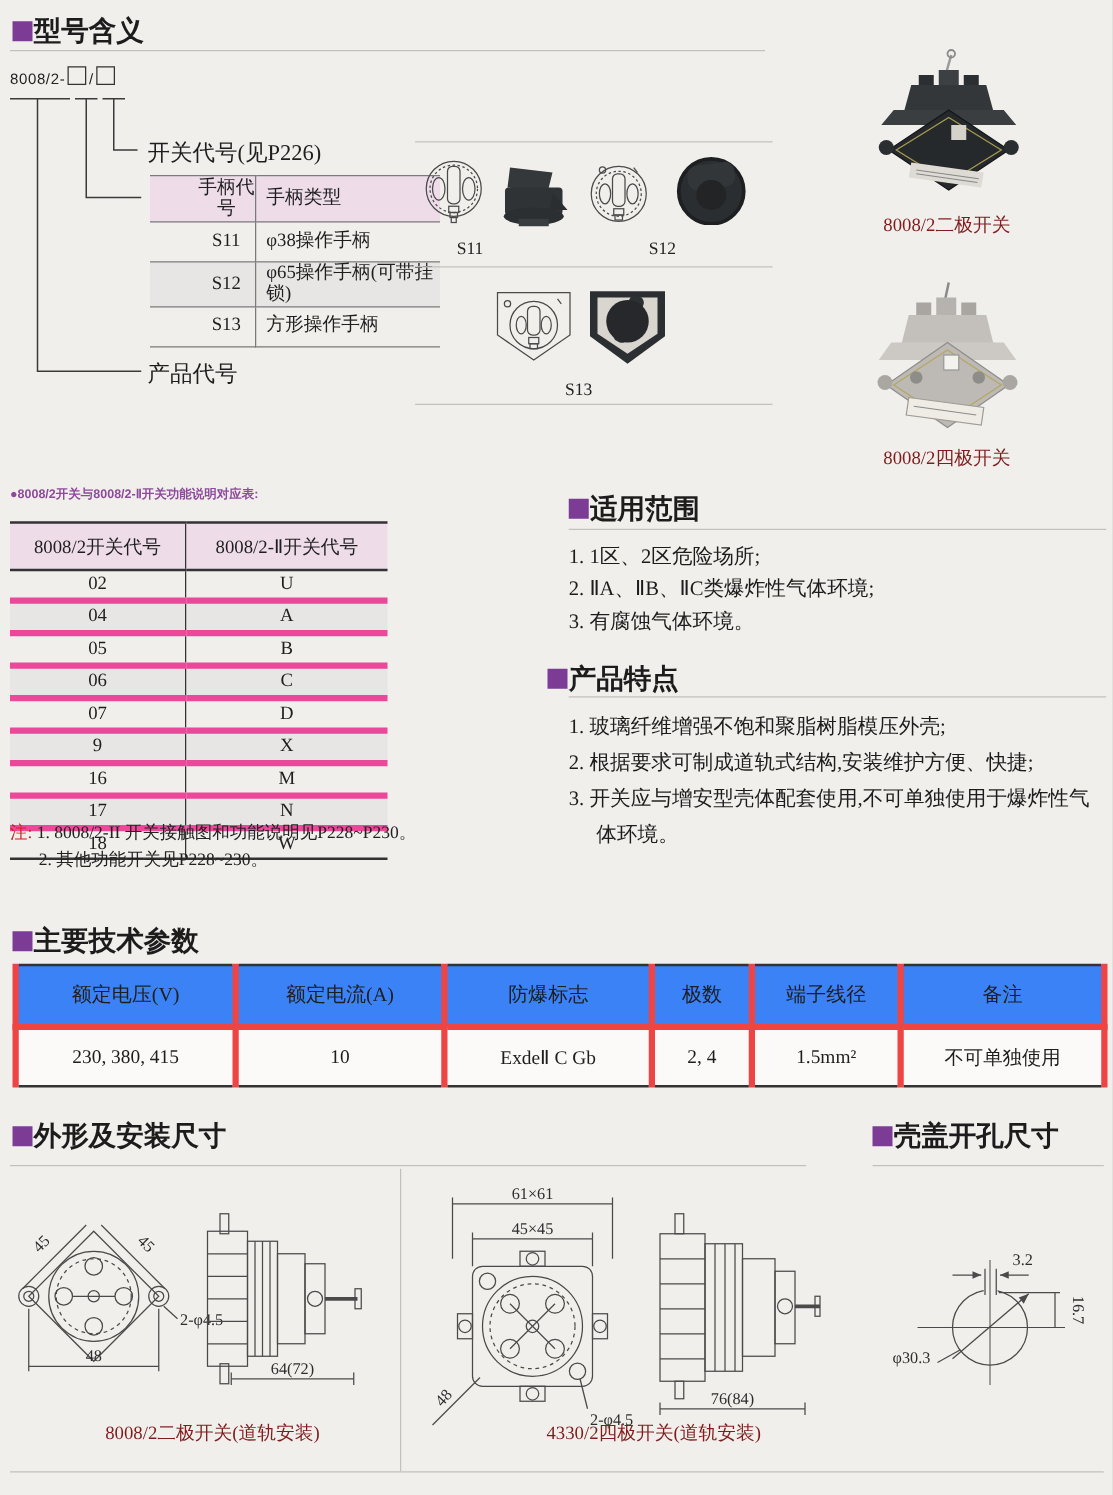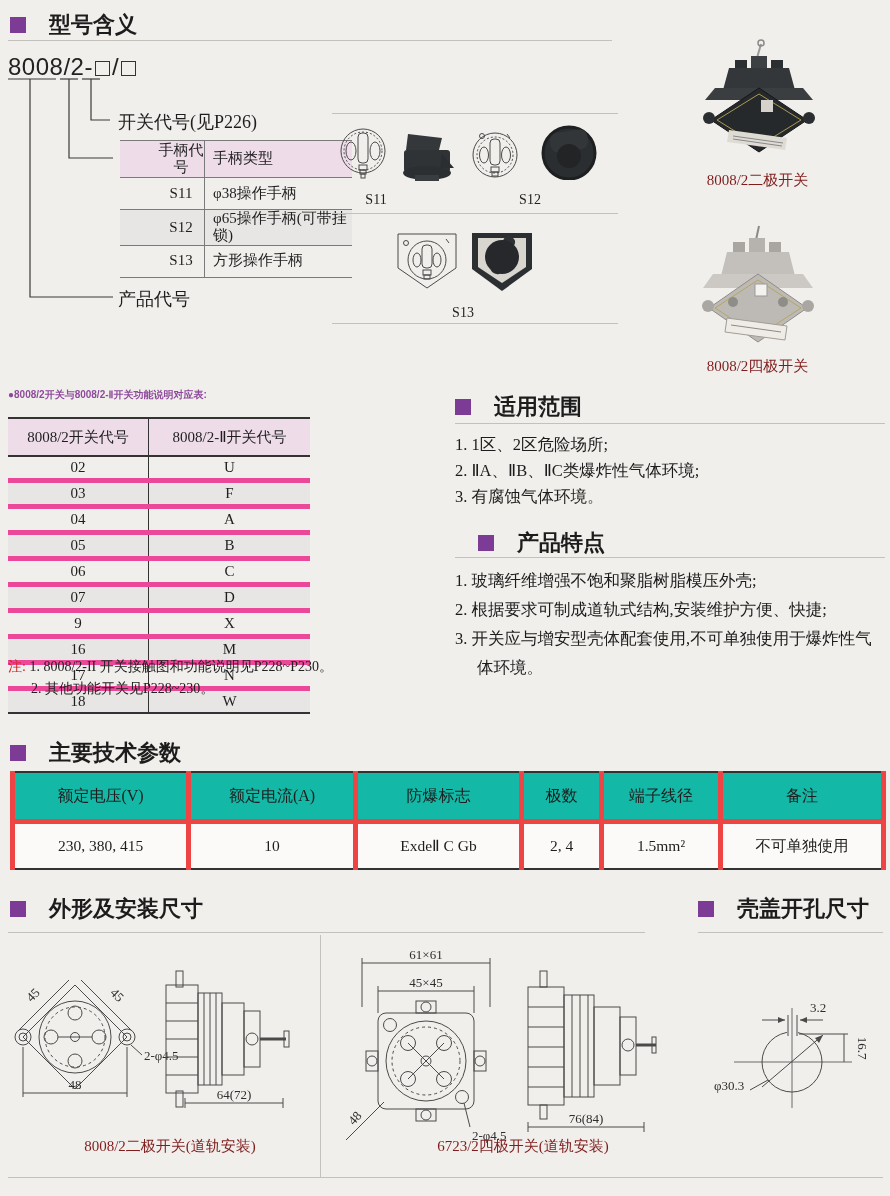--- a/index.html
+++ b/index.html
@@ -1,26 +1,26 @@
 <!DOCTYPE html>
 <html><head>
 <meta charset="utf-8">
 <style>
   html,body{margin:0;padding:0;background:#d8d6d3;}
   #canvas{position:relative;width:890px;height:1196px;background:#f1efec;overflow:hidden;
           font-family:"Liberation Serif",serif;color:#1e1e1e;}
   .abs{position:absolute;}
-  .sec-title{position:absolute;display:flex;align-items:center;gap:23px;
+  .sec-title{position:absolute;display:flex;align-items:center;gap:1px;
              font-family:"Liberation Sans",sans-serif;font-weight:bold;font-size:22px;color:#1c1c1c;}
   .sec-title .sq{width:16px;height:16px;background:#7c3c96;flex:0 0 auto;}
   .rule{position:absolute;height:1px;background:#c4c1bd;}
   .vrule{position:absolute;width:1px;background:#c4c1bd;}
   
   .model-code{position:absolute;left:8px;top:53px;font-family:"Liberation Sans",sans-serif;
-              font-size:24px;color:#222;letter-spacing:.5px;}
+              font-size:12px;color:#222;letter-spacing:.5px;}
   .model-code .box{display:inline-block;width:13px;height:13px;border:1.5px solid #333;
                    vertical-align:-1px;margin:0 2px;}
   .diag-label{position:absolute;font-size:18px;color:#1e1e1e;}
   
   .handle-table{position:absolute;left:120px;top:140px;width:185px;border-collapse:collapse;
                 table-layout:fixed;font-size:15px;}
   .handle-table th,.handle-table td{border-top:1px solid #7a7a7a;border-bottom:1px solid #7a7a7a;
                 padding:0;line-height:1.15;}
   .handle-table th{background:#eedce9;font-weight:normal;height:36px;}
   .handle-table td{height:31px;}
@@ -43,21 +43,21 @@
   .notes .n2{padding-left:23px;}
   
   .list{position:absolute;width:432px;font-size:16.5px;color:#1c1c1c;}
   .list div{padding-left:22px;text-indent:-22px;}
   .app-list{left:455px;top:432px;line-height:26px;}
   .feat-list{left:455px;top:566px;line-height:29px;}
   
   .tech-table{position:absolute;left:10px;top:771px;width:871px;border-collapse:collapse;
               table-layout:fixed;font-size:16px;}
   .tech-table th,.tech-table td{border:5px solid #ef4444;text-align:center;}
-  .tech-table th{background:#14b8a6;font-weight:normal;height:44px;border-top:2px solid #333;}
+  .tech-table th{background:#3b82f6;font-weight:normal;height:44px;border-top:2px solid #333;}
   .tech-table td{height:42px;background:#fbfaf8;border-bottom:2px solid #333;font-size:15.5px;}
   .caption{position:absolute;font-size:15px;color:#7f1d1d;text-align:center;}
   .slabel{position:absolute;font-size:14px;color:#222;text-align:center;width:60px;}
   svg text{font-family:"Liberation Serif",serif;fill:#2e2e2e;}
   .draw{stroke:#4a4a4a;fill:none;stroke-width:1;}
 </style>
 </head>
 <body>
 
 <div id="canvas">
@@ -212,24 +212,20 @@
         <th class="c1">8008/2开关代号</th>
         <th>8008/2-Ⅱ开关代号</th>
       </tr>
     </thead>
     <tbody>
       <tr>
           <td class="c1">02</td>
           <td>U</td>
         </tr>
       <tr>
-          <td class="c1">03</td>
-          <td>F</td>
-        </tr>
-      <tr>
           <td class="c1">04</td>
           <td>A</td>
         </tr>
       <tr>
           <td class="c1">05</td>
           <td>B</td>
         </tr>
       <tr>
           <td class="c1">06</td>
           <td>C</td>
@@ -265,21 +261,21 @@
     <span class="sq"></span>
     <span>适用范围</span>
   </div>
   <div class="rule" style="left:455px;top:423px;width:430px;"></div>
   <div class="list app-list">
     <div>1. 1区、2区危险场所;</div>
     <div>2. ⅡA、ⅡB、ⅡC类爆炸性气体环境;</div>
     <div>3. 有腐蚀气体环境。</div>
   </div>
 
-  <div class="sec-title" style="left:478px;top:528px;">
+  <div class="sec-title" style="left:438px;top:528px;">
     <span class="sq"></span>
     <span>产品特点</span>
   </div>
   <div class="rule" style="left:455px;top:557px;width:430px;"></div>
   <div class="list feat-list">
     <div>1. 玻璃纤维增强不饱和聚脂树脂模压外壳;</div>
     <div>2. 根据要求可制成道轨式结构,安装维护方便、快捷;</div>
     <div>3. 开关应与增安型壳体配套使用,不可单独使用于爆炸性气体环境。</div>
   </div>
 
@@ -441,21 +437,21 @@
       <circle cx="132" cy="80" r="6"></circle>
       <line x1="140" y1="80" x2="160" y2="80" stroke-width="3"></line>
       <rect x="156" y="72" width="4" height="16"></rect>
       <rect x="44" y="140" width="7" height="14"></rect>
       <line x1="32" y1="162" x2="148" y2="162"></line>
       <line x1="32" y1="157" x2="32" y2="167"></line>
         <line x1="148" y1="157" x2="148" y2="167"></line>
     </g>
     <text x="90" y="158" font-size="13" text-anchor="middle">76(84)</text>
   </svg>
-  <div class="caption" style="left:398px;top:1137px;width:250px;">6723/2四极开关(道轨安装)</div>
+  <div class="caption" style="left:398px;top:1137px;width:250px;">4330/2四极开关(道轨安装)</div>
 
   <svg class="abs" style="left:700px;top:950px;" width="185" height="165">
     <g class="draw">
       <circle cx="92" cy="112" r="30"></circle>
       <rect x="87" y="78" width="11" height="10" fill="#f1efec" stroke="none"></rect>
       <line x1="88" y1="65" x2="88" y2="86"></line>
         <line x1="97" y1="65" x2="97" y2="86"></line>
       <line x1="34" y1="112" x2="152" y2="112" stroke-width="0.8"></line>
       <line x1="92" y1="58" x2="92" y2="158" stroke-width="0.8"></line>
       <line x1="62" y1="137" x2="123" y2="85"></line>

